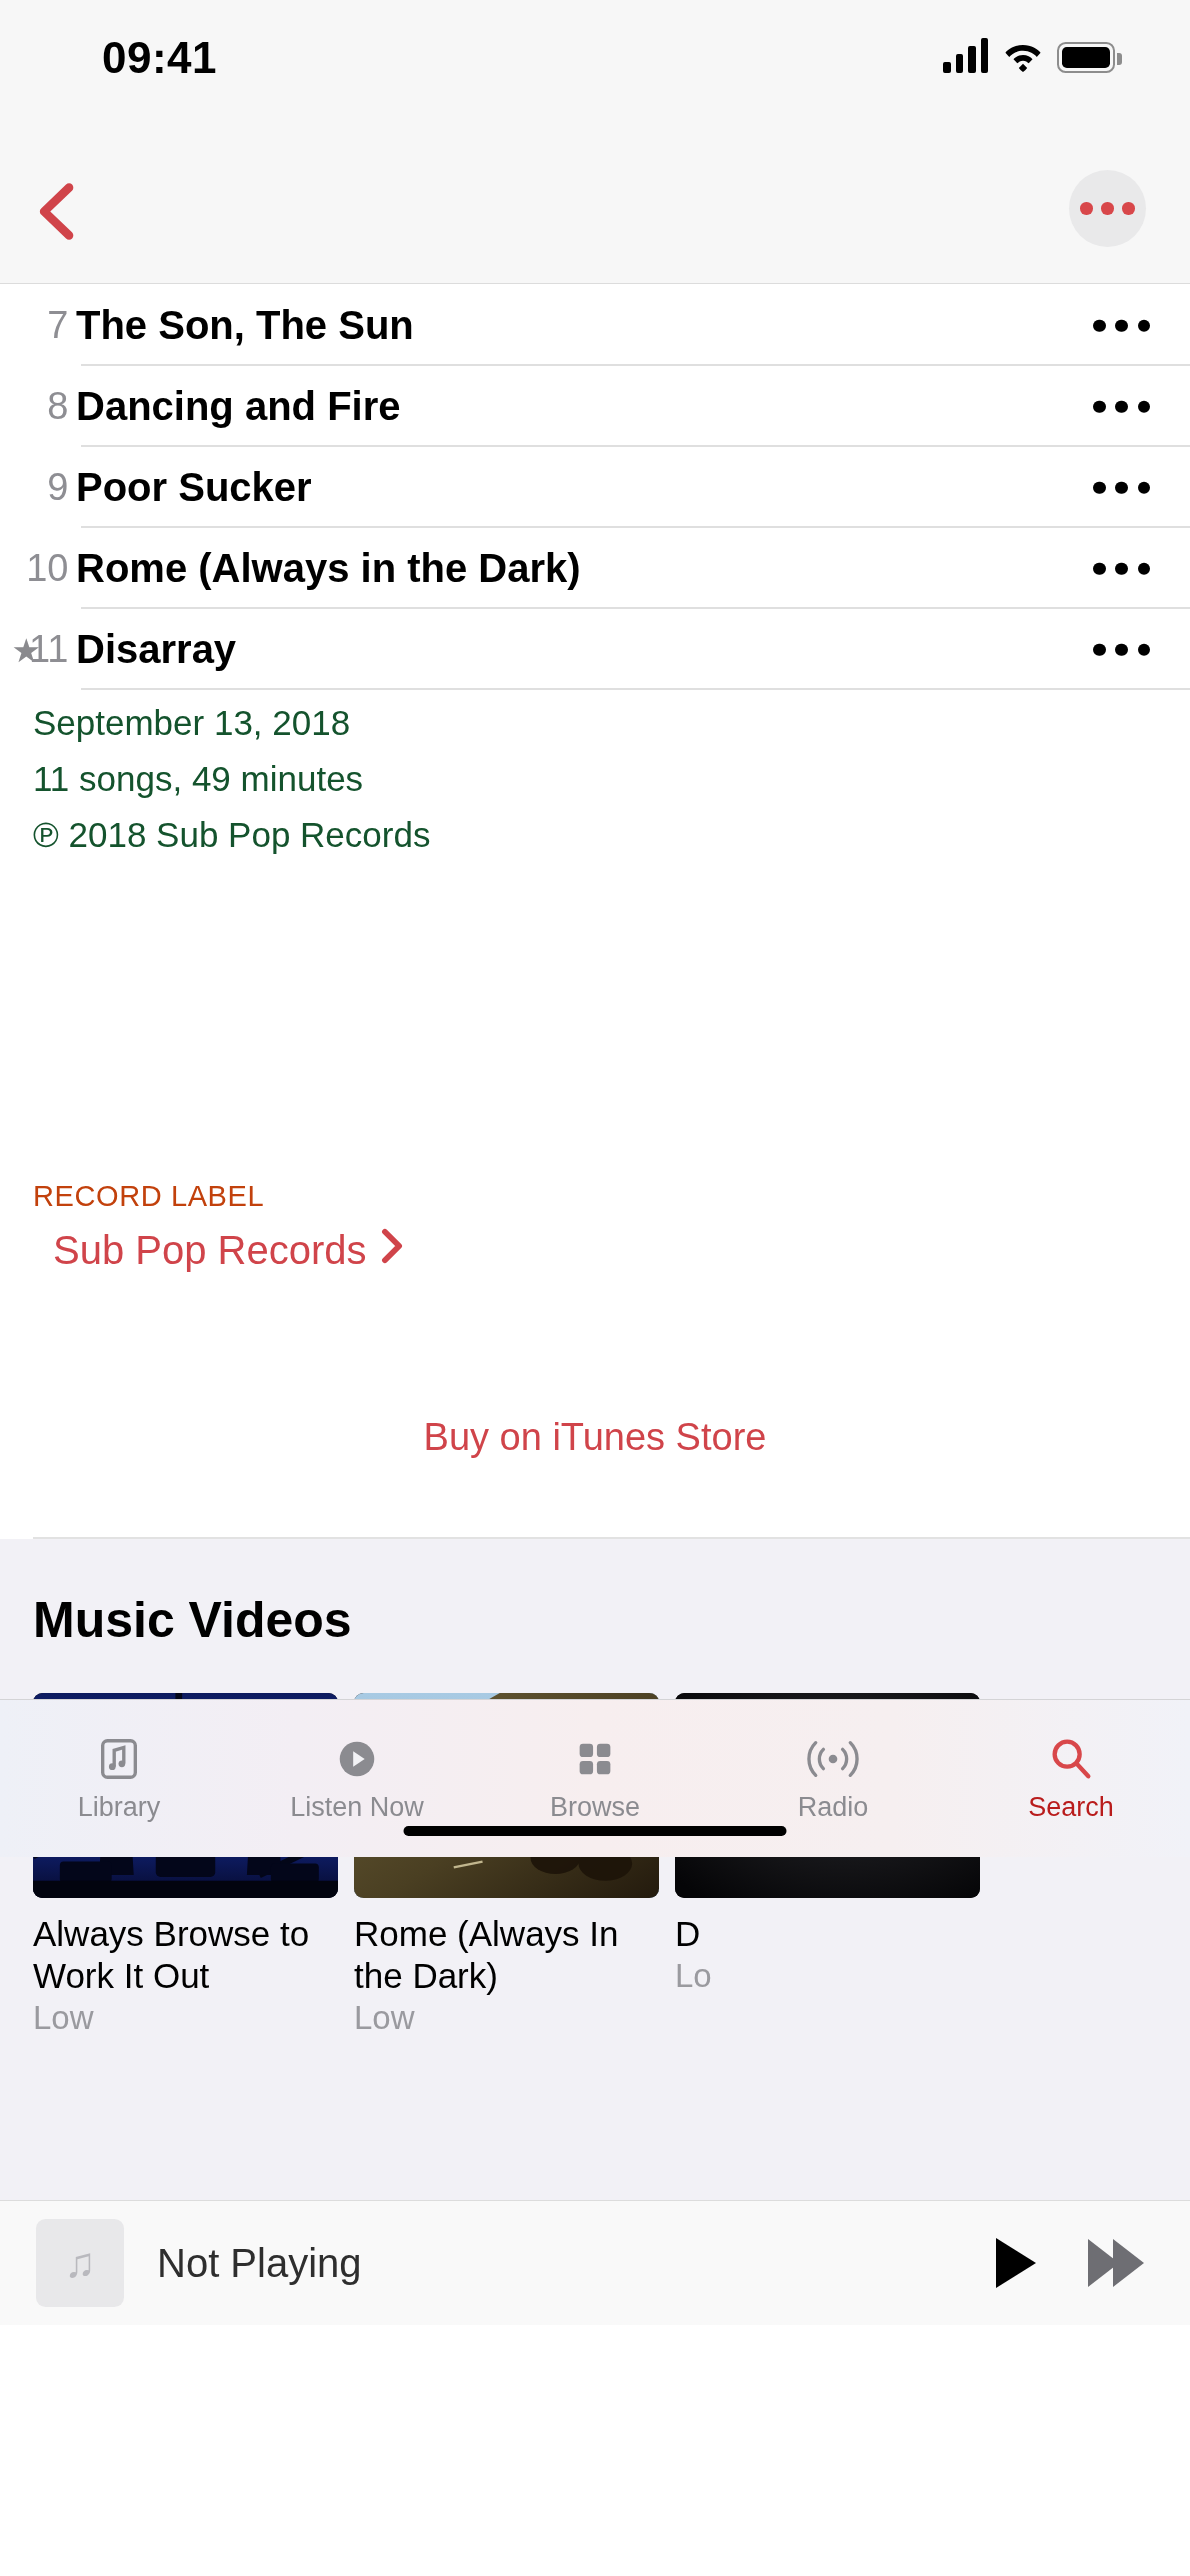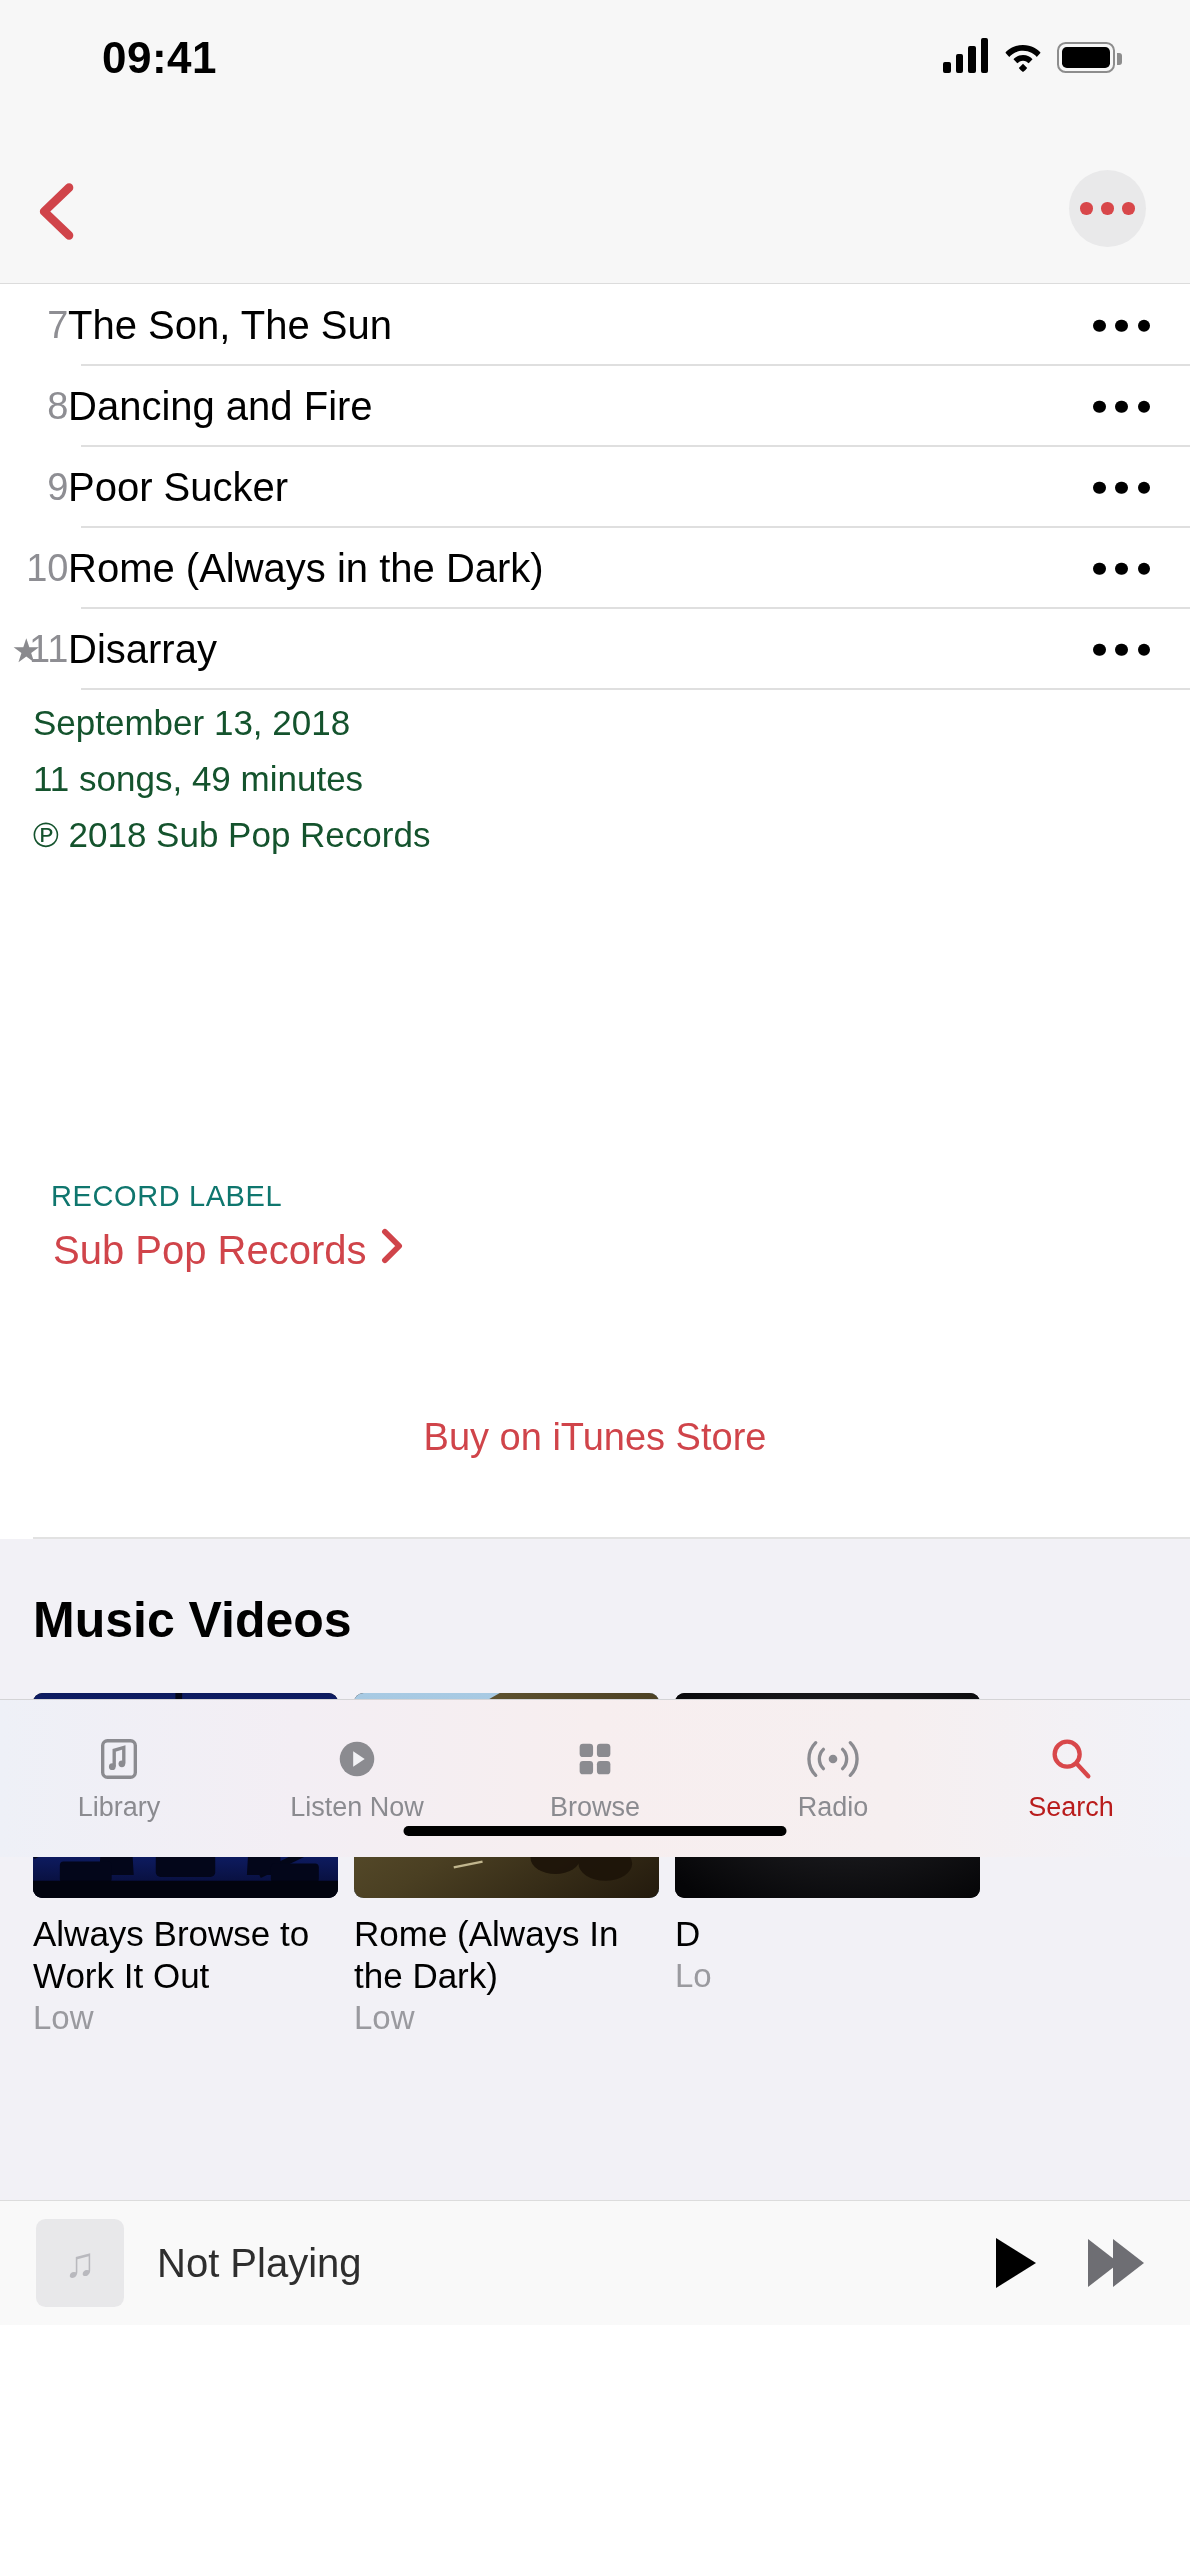--- a/index.html
+++ b/index.html
@@ -58,37 +58,37 @@
   }
   .tr-star{
     position:absolute; left:11.5px; top:50%; transform:translateY(-50%);
     font-size:33px; color:#8a8a8e; line-height:1;
   }
   .tr-num{
     position:absolute; left:0; width:81px; text-align:right; padding-right:12.5px;
     font-size:38px; color:#8e8e93; font-weight:400;
   }
   .tr-title{
-    position:absolute; left:68px; font-size:40px; color:#000; font-weight:400;
+    position:absolute; left:76px; font-size:40px; color:#000; font-weight:700;
     white-space:nowrap;
   }
   .tr-more{
     position:absolute; right:40px; top:50%; transform:translateY(-50%);
     display:flex; gap:9.6px;
   }
   .tr-more i{ width:12.5px;height:12.5px;border-radius:50%;background:#000; display:block; }
 
   
   .albuminfo{ position:absolute; left:0; width:1190px; background:#fff; }
   .ai-line{
     font-size:35px; color:#14532d; line-height:56px; padding-left:33px; white-space:nowrap;
   }
   .reclabel-head{
-    font-size:29px; color:#0f766e; letter-spacing:0.6px;
-    padding-left:51px; line-height:38px;
+    font-size:29px; color:#c2410c; letter-spacing:0.6px;
+    padding-left:33px; line-height:38px;
   }
   .reclabel-link{
     padding-left:53px; margin-top:11.5px;
     font-size:40px; color:#d0444a; display:flex; align-items:center; gap:13.4px;
   }
   .chev-right{ display:inline-block; }
 
   .buy-link{
     position:absolute; left:0; width:1190px; text-align:center;
     font-size:38px; color:#d0444a;

